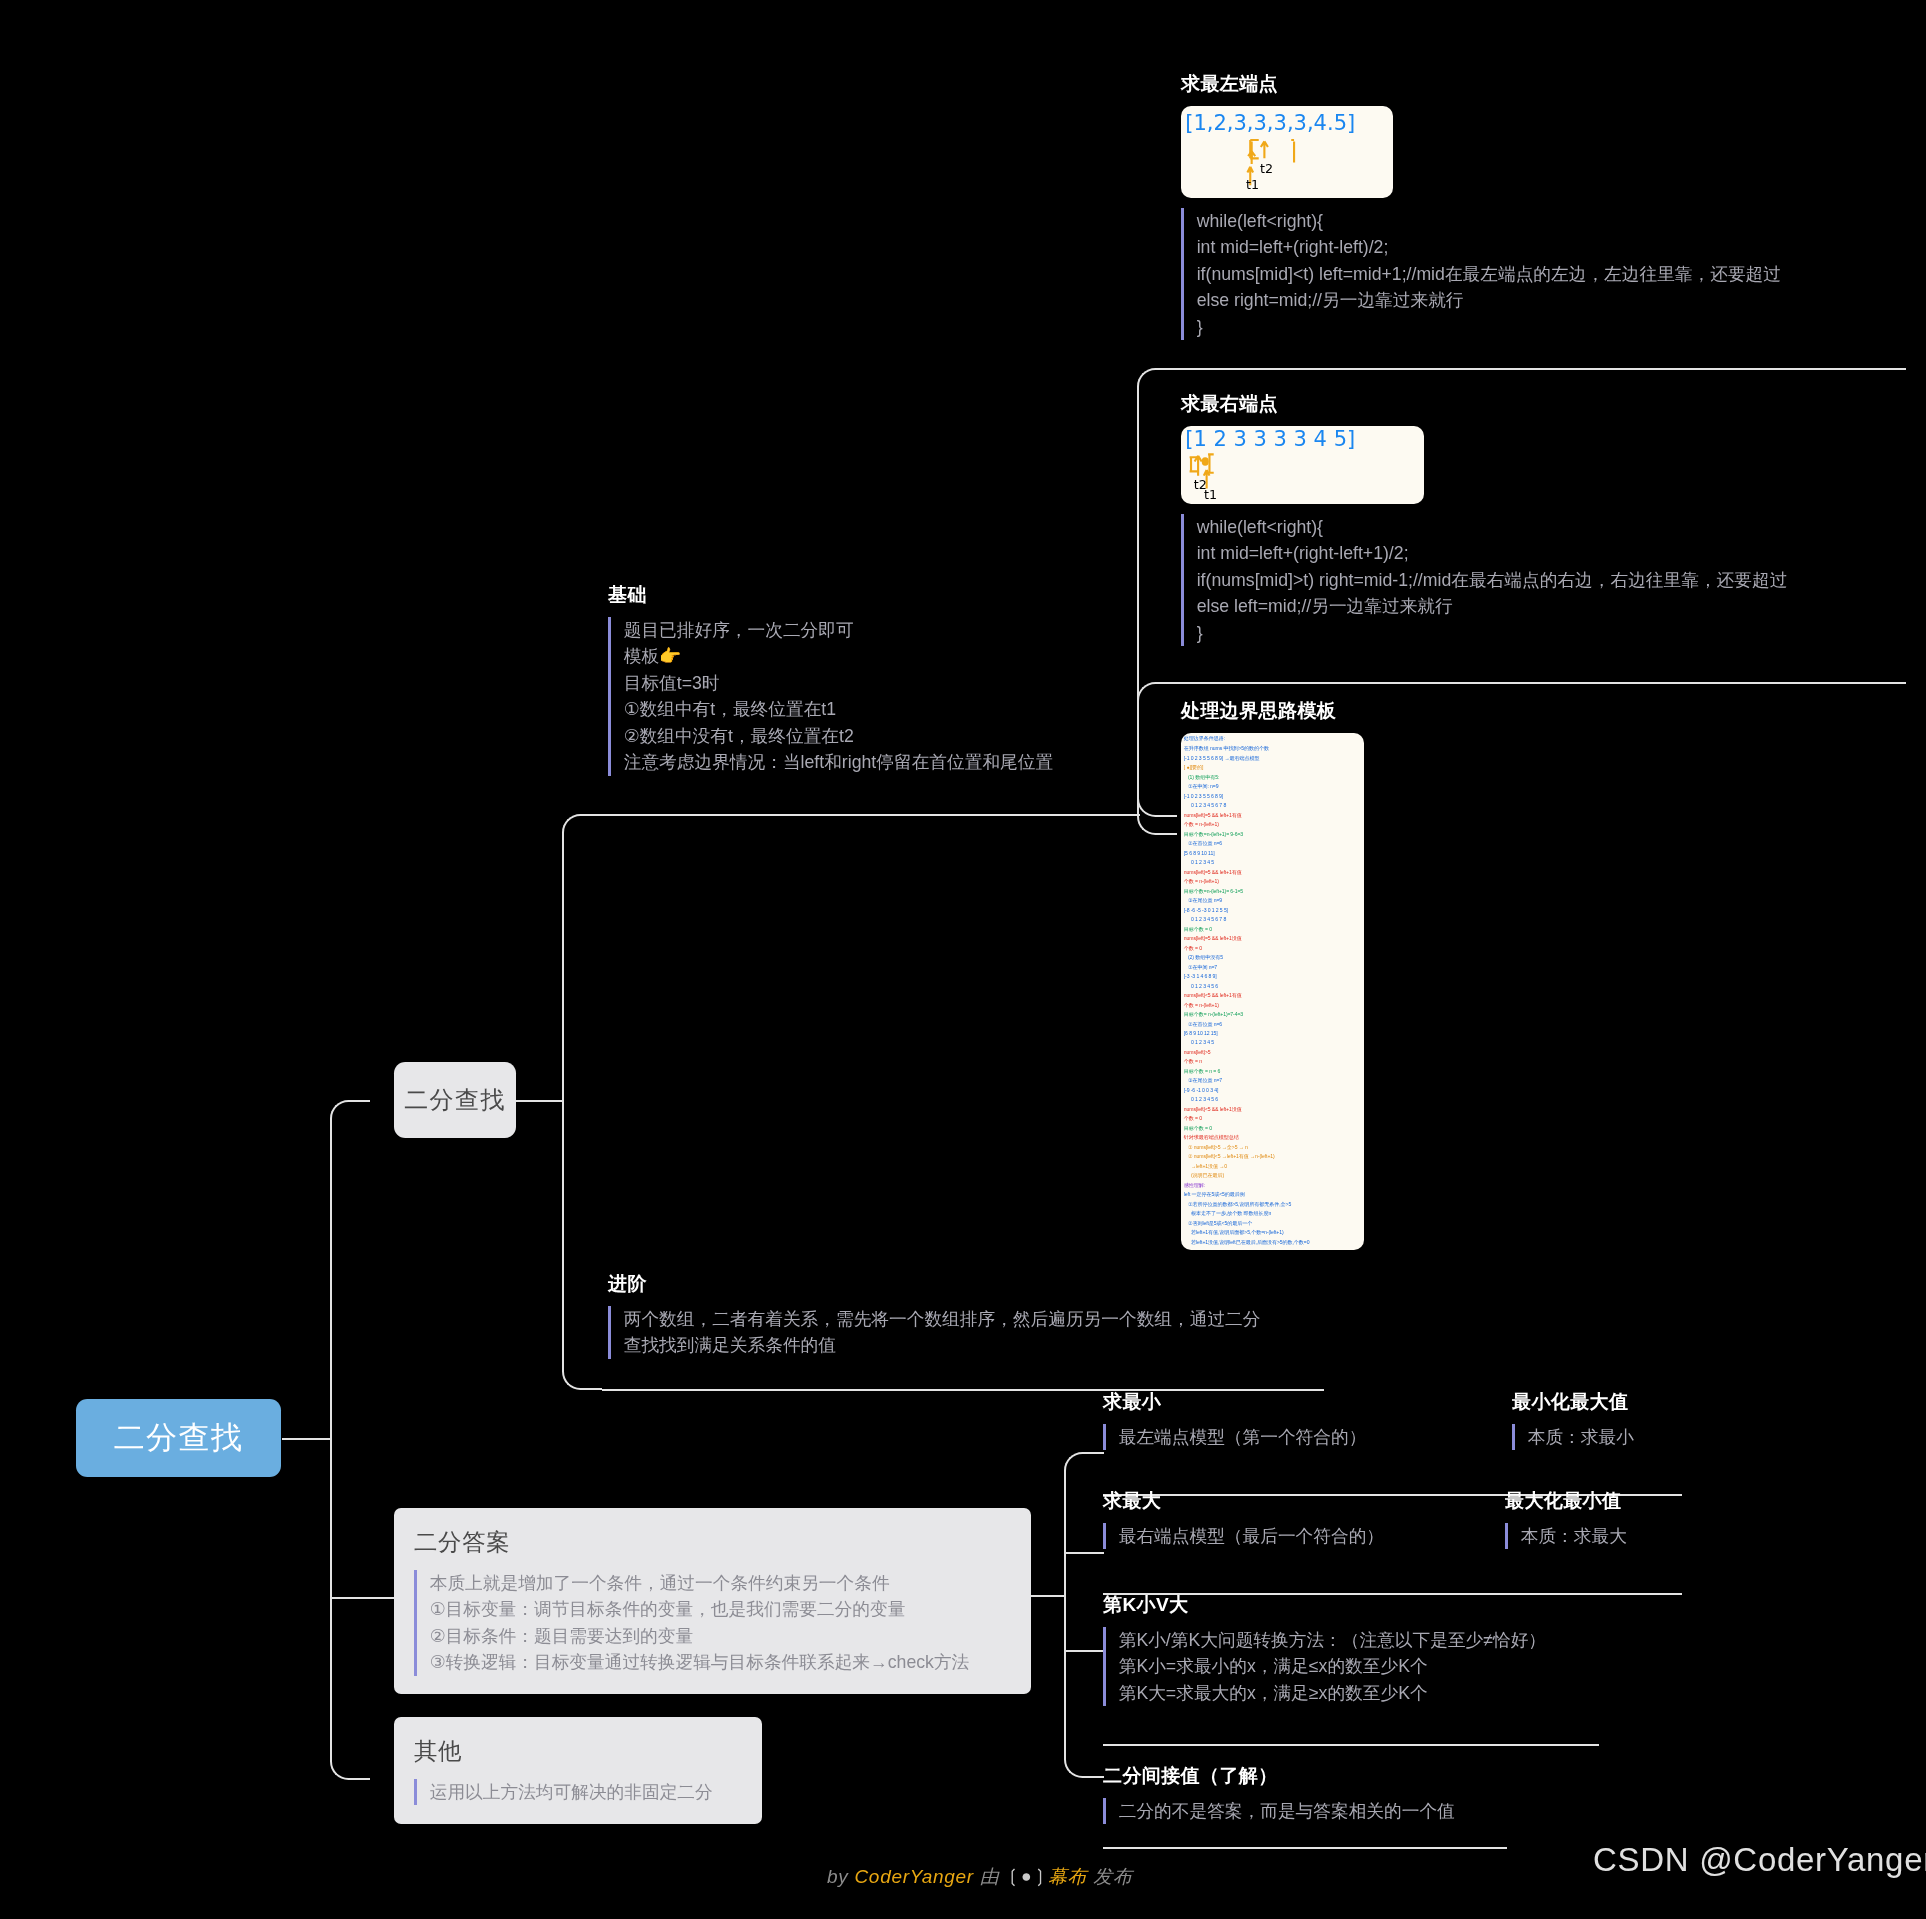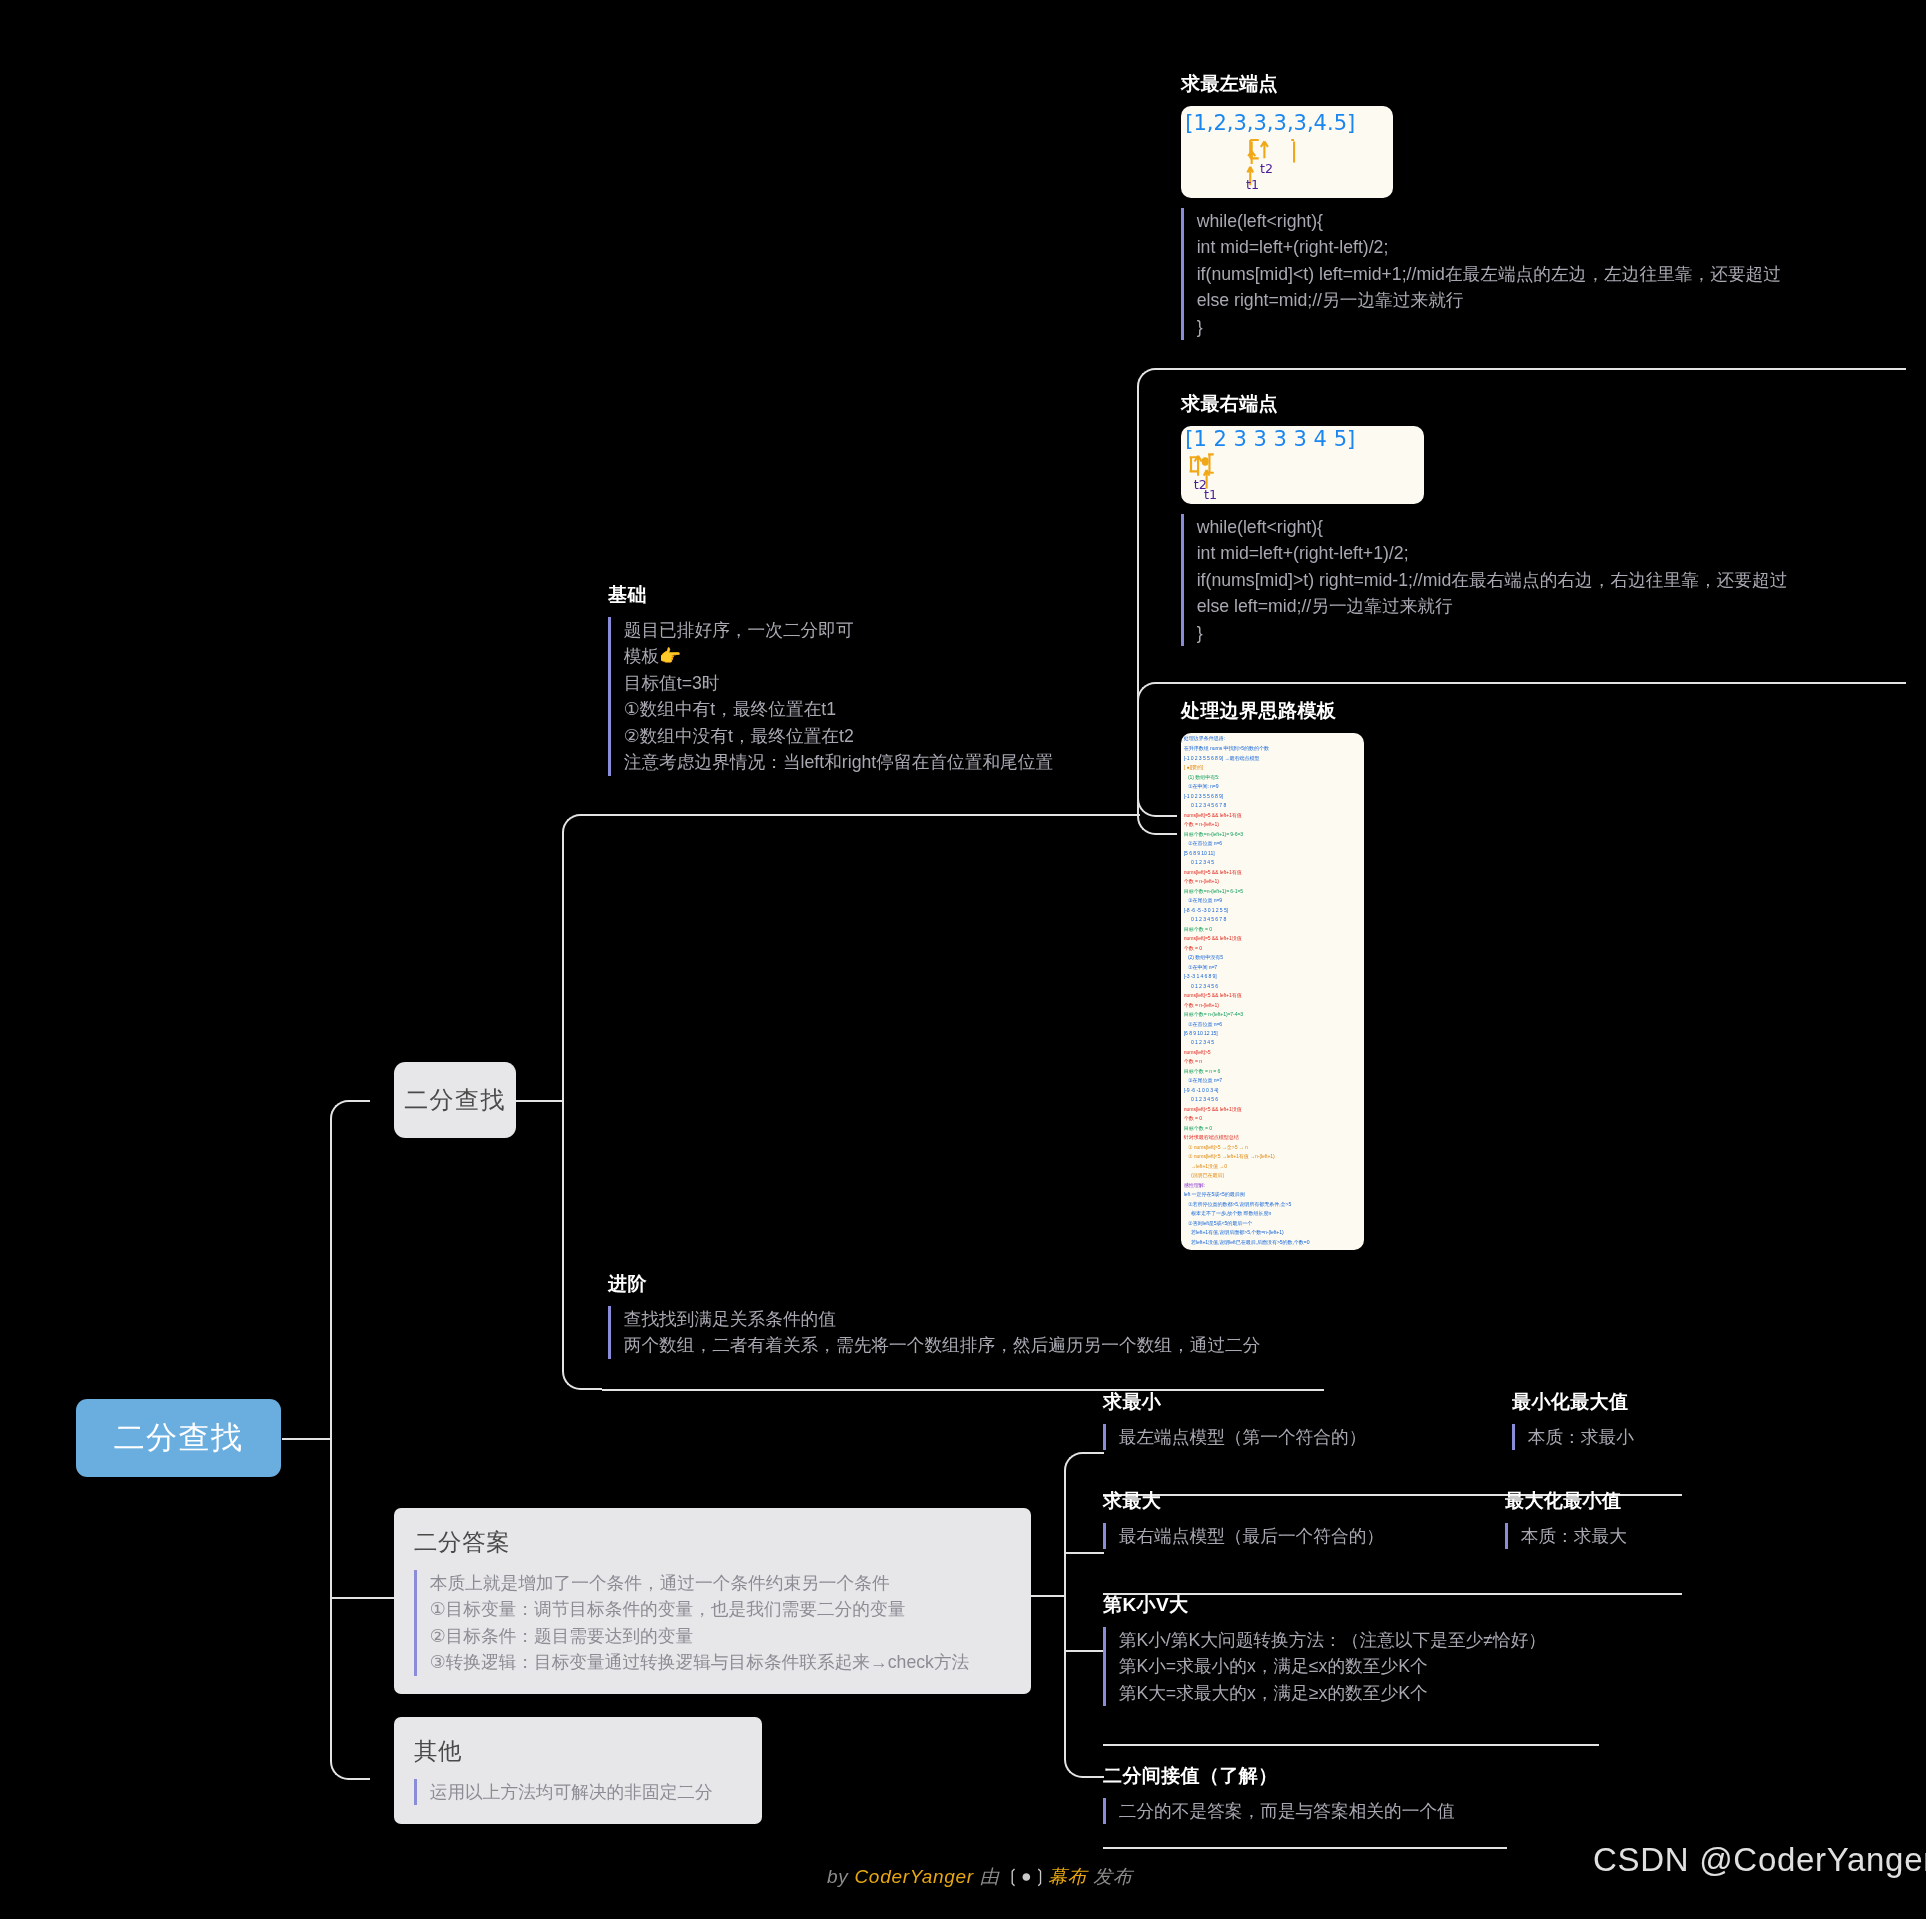--- a/index.html
+++ b/index.html
@@ -55,21 +55,21 @@
   .card-node .quote { border-left-color: #8b8cd9; }
   .quote-line { color: #a9a9b3; font-size: 17.7px; line-height: 1.50; white-space: nowrap; }
   .card-node .quote-line { color: #8c8c94; font-size: 17.7px; }
 
   
   .sketch {
     background: #fdfaf2; border-radius: 10px;
     position: relative; overflow: hidden; margin-bottom: 10px;
   }
   .sk-txt { position:absolute; font-family:"DejaVu Sans", sans-serif; white-space:nowrap; }
-  .blue { color:#1a86f0; } .orange { color:#4c1d95; }
+  .blue { color:#1a86f0; } .orange { color:#000000; }
 
   
   .hw { position:absolute; white-space:nowrap; font-size:5.1px; letter-spacing:-0.1px; }
   .hw.c1 { color:#1565d8; }  
   .hw.c2 { color:#e02a1e; }  
   .hw.c3 { color:#12a05a; }  
   .hw.c4 { color:#e08a10; }  
   .hw.c5 { color:#8a3ad0; }  
 
   
@@ -244,22 +244,22 @@
         <div class="hw c1" style="left: 10px; top: 477px;">  根本走不了一步,故个数 即数组长度n</div>
         <div class="hw c1" style="left: 7px; top: 487px;">②否则left是5或&lt;5的最后一个</div>
         <div class="hw c1" style="left: 10px; top: 496px;">  若left+1有值,说明后面都&gt;5,个数=n-(left+1)</div>
         <div class="hw c1" style="left: 10px; top: 506px;">  若left+1没值,说明left已在最后,后面没有&gt;5的数,个数=0</div>
       </div>
   </div>
 
   <div class="bare-node" style="left:608px; top:1271px; width:715px;">
     <div class="node-title">进阶</div>
     <div class="quote">
+      <div class="quote-line">两个数组，二者有着关系，需先将一个数组排序，然后遍历另一个数组，通过二分</div>
       <div class="quote-line">查找找到满足关系条件的值</div>
-      <div class="quote-line">两个数组，二者有着关系，需先将一个数组排序，然后遍历另一个数组，通过二分</div>
     </div>
   </div>
 
   <div class="card-node" style="left:394px; top:1508px; width:637px;">
     <div class="card-title">二分答案</div>
     <div class="quote">
       <div class="quote-line">本质上就是增加了一个条件，通过一个条件约束另一个条件</div>
       <div class="quote-line">①目标变量：调节目标条件的变量，也是我们需要二分的变量</div>
       <div class="quote-line">②目标条件：题目需要达到的变量</div>
       <div class="quote-line">③转换逻辑：目标变量通过转换逻辑与目标条件联系起来→check方法</div>

